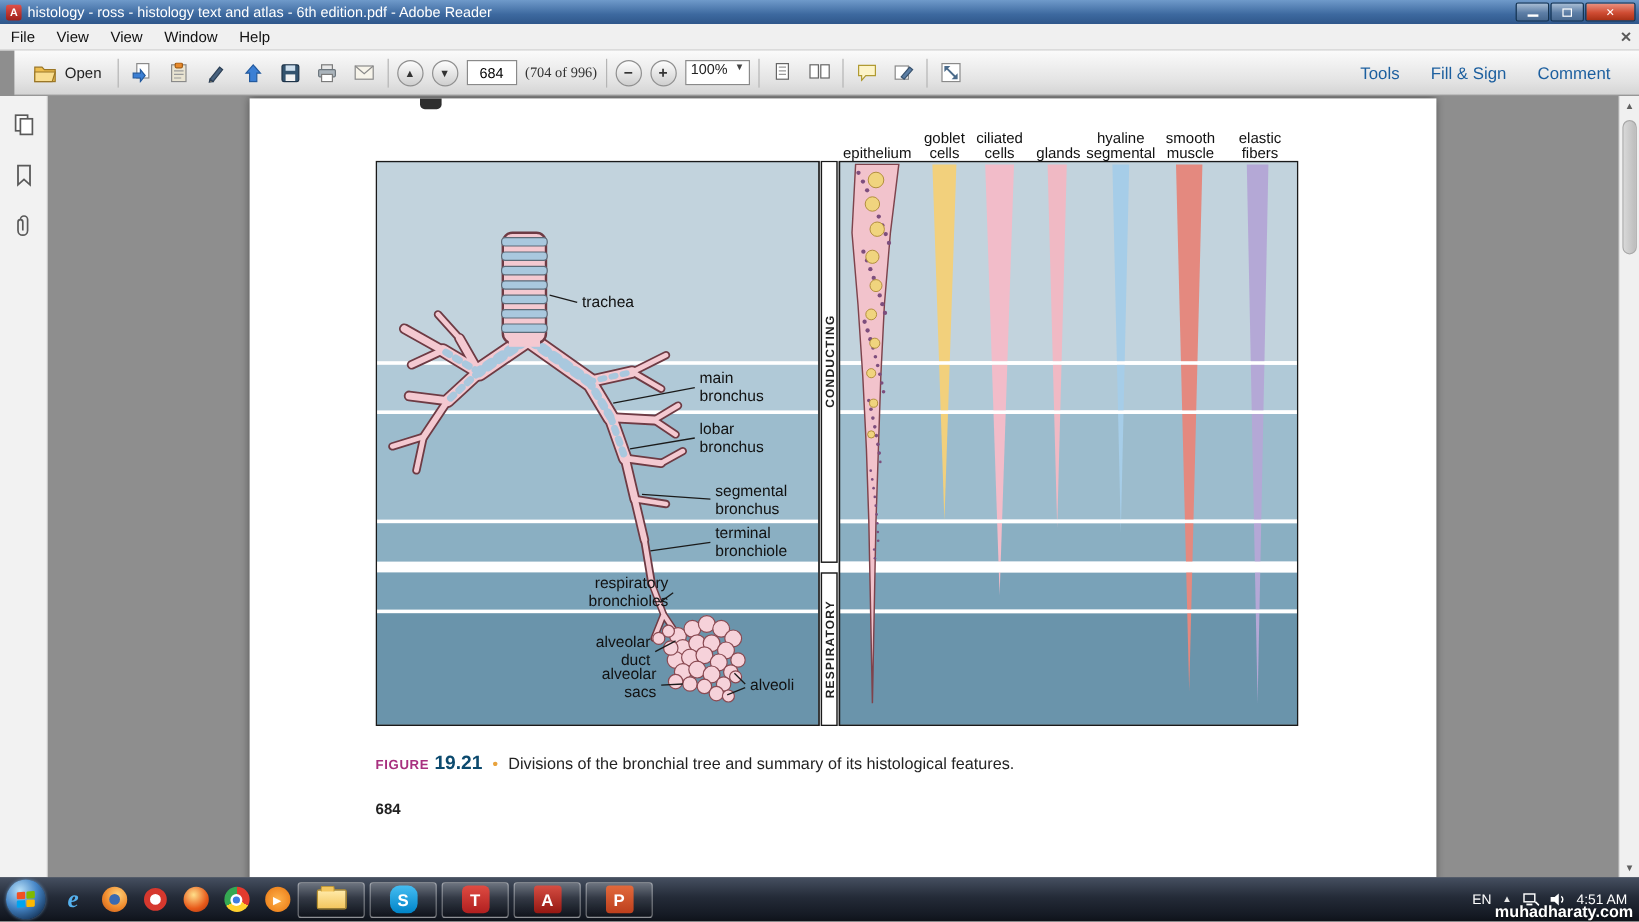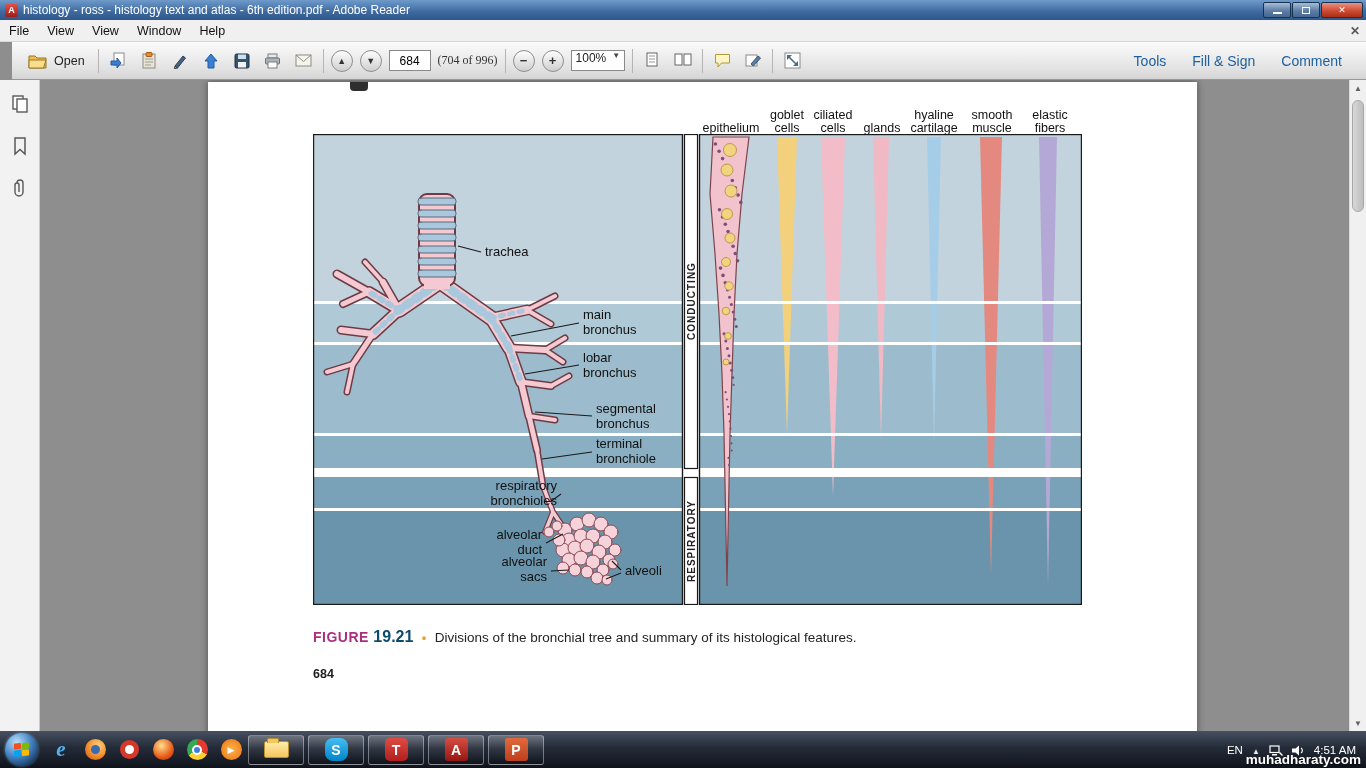--- a/index.html
+++ b/index.html
@@ -54,21 +54,21 @@
   .page-fragment { position:absolute; left:142px; top:0; width:18px; height:9px; background:#2e2e2e; border-radius:0 0 4px 4px; }
 
   .col-headers { position:absolute; top:20px; left:0; right:0; height:34px; }
   .col-head { position:absolute; bottom:0; transform:translateX(-50%); white-space:pre-line; text-align:center;
     font-size:12.5px; line-height:1.1; color:#111; }
 
   .figure-wrap { position:absolute; left:105px; top:52px; width:769px; height:471px; }
   svg text { font-family:"Liberation Sans", sans-serif; }
 
   .caption { position:absolute; left:105px; top:546px; width:780px; }
-  .fig-label { color:#a8307f; font-weight:bold; font-size:14px; letter-spacing:.5px; }
+  .fig-label { color:#a8307f; font-weight:bold; font-size:11px; letter-spacing:.5px; }
   .fig-num { color:#0c4a6e; font-weight:bold; font-size:16px; }
   .cap-bullet { color:#e8a33d; font-size:13px; font-weight:bold; padding:0 4px; }
   .cap-text { color:#242424; font-weight:normal; font-size:13.5px; }
   .folio { position:absolute; left:105px; top:585px; font-weight:bold; font-size:12.5px; color:#222; }
 
   
   .scrollbar { position:absolute; right:0; top:80px; bottom:37px; width:17px; background:#f0f0f0; border-left:1px solid #dcdcdc; }
   .sb-btn { height:16px; display:flex; align-items:center; justify-content:center; font-size:8px; color:#606060; background:#f0f0f0; }
   .sb-btn.bottom { position:absolute; bottom:0; left:0; right:0; }
   .sb-thumb { position:absolute; top:20px; left:2px; width:12px; height:112px; background:linear-gradient(90deg,#d8d8d8,#bdbdbd); border:1px solid #a8a8a8; border-radius:6px; }
@@ -97,21 +97,21 @@
   .q-cr i { width:10px; height:10px; border-radius:50%; background:#fff; display:flex; align-items:center; justify-content:center; }
   .q-cr i b { width:6px; height:6px; border-radius:50%; background:#3d7de0; }
   .q-mp { width:21px; height:21px; background:radial-gradient(#ffb24a,#e87410); color:#fff; font-size:9px; }
   .ic-folder { position:relative; width:25px; height:17px; background:linear-gradient(#ffeaa9,#f3c65e); border:1px solid #b8912f; border-radius:2px; }
   .ic-folder:before { content:""; position:absolute; top:-4px; left:2px; width:10px; height:4px; background:#f3c65e; border:1px solid #b8912f; border-bottom:none; border-radius:2px 2px 0 0; }
   .sq { width:23px; height:23px; border-radius:5px; color:#fff; font-weight:bold; font-size:14px; display:flex; align-items:center; justify-content:center; }
   .ic-skype { background:linear-gradient(#45bdf2,#0084c8); border-radius:8px; }
   .ic-t { background:linear-gradient(#df4b42,#b01f1f); }
   .ic-adobe { background:linear-gradient(#d54d42,#951712); border-radius:3px; }
   .ic-ppt { background:linear-gradient(#e2693b,#bd3f1d); border-radius:3px; }
-  .tray { margin-left:auto; display:flex; align-items:flex-end; gap:9px; padding-right:10px; color:#fff; font-size:11.5px; }
+  .tray { margin-left:auto; display:flex; align-items:center; gap:9px; padding-right:10px; color:#fff; font-size:11.5px; }
   .tray-arrow { font-size:8px; color:#e8e8e8; }
   .watermark { position:absolute; right:5px; bottom:1px; color:#fff; font-size:13.5px; font-weight:bold;
     text-shadow:0 1px 2px rgba(0,0,0,.8); z-index:5; pointer-events:none; }
 </style>
 </head>
 <body>
 
 <div class="titlebar">
   <div class="app-icon">A</div>
   <span>histology - ross - histology text and atlas - 6th edition.pdf - Adobe Reader</span>
@@ -276,21 +276,21 @@
     <div class="page-fragment"></div>
 
     <div class="col-headers">
       <div class="col-head" style="left:523px">epithelium</div>
       <div class="col-head" style="left:579px">goblet
 cells</div>
       <div class="col-head" style="left:625px">ciliated
 cells</div>
       <div class="col-head" style="left:674px">glands</div>
       <div class="col-head" style="left:726px">hyaline
-cartilage</div>
+segmental</div>
       <div class="col-head" style="left:784px">smooth
 muscle</div>
       <div class="col-head" style="left:842px">elastic
 fibers</div>
     </div>
 
     <div class="figure-wrap">
     <svg width="769" height="471" viewBox="0 0 769 471">
 
       <g>

